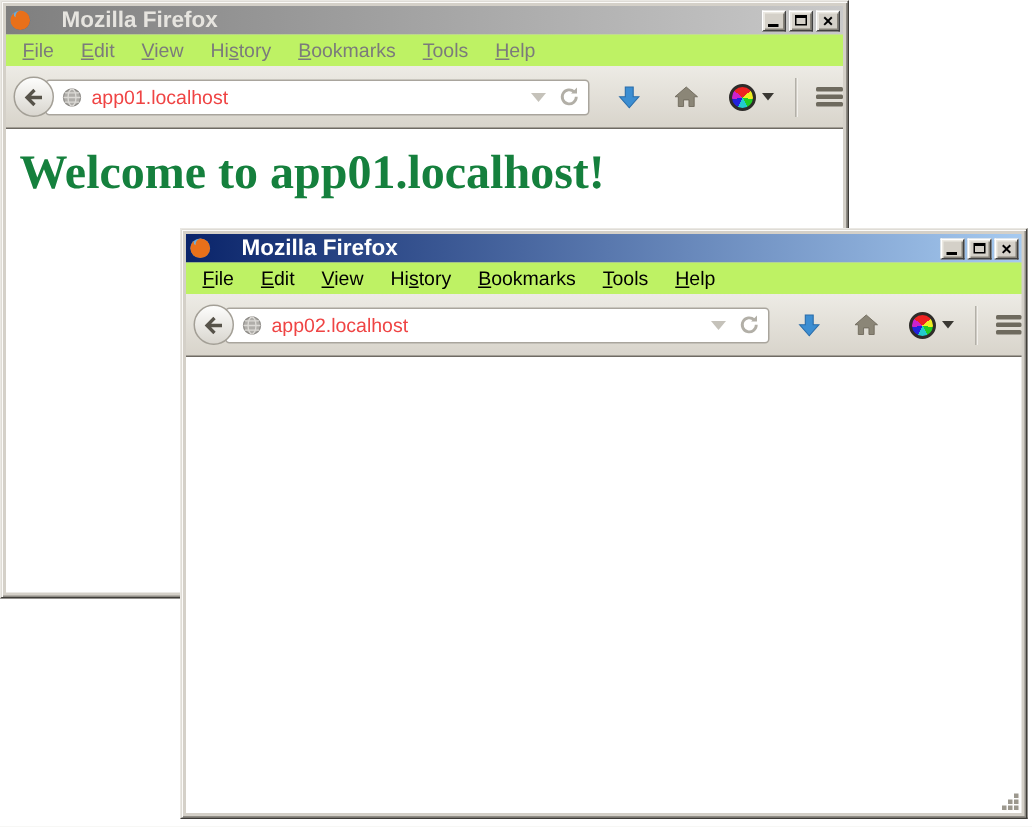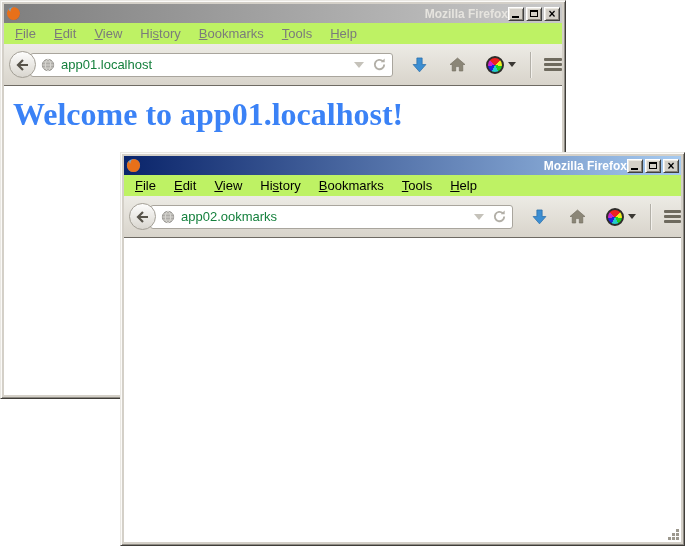--- a/index.html
+++ b/index.html
@@ -10,21 +10,21 @@
   .window{position:absolute;background:#d4d0c8;
           border:1px solid;border-color:#eae8e3 #3f3d39 #3f3d39 #eae8e3;
           box-shadow:inset 1px 1px 0 #fbfaf8, inset -1px -1px 0 #8f8c85;
           padding:3px;box-sizing:border-box;display:flex;flex-direction:column;}
   .window.back{left:0;top:0;width:566px;height:399px;z-index:1;}
   .window.front{left:120px;top:152px;width:565px;height:394px;z-index:2;}
 
   .titlebar{height:19px;flex:0 0 19px;display:flex;align-items:center;padding:0 2px 0 2px;}
   .titlebar.active{background:linear-gradient(to right,#0a246a,#a6caf0);}
   .titlebar.inactive{background:linear-gradient(to right,#7f7f7f,#c9c9c9);}
-  .title-text{font-weight:bold;font-size:12px;margin-left:0;flex:1;white-space:nowrap;text-align:right;}
+  .title-text{font-weight:bold;font-size:15px;margin-left:20px;flex:1;white-space:nowrap;}
   .titlebar.active .title-text{color:#ffffff;}
   .titlebar.inactive .title-text{color:#e6e4df;text-shadow:none;}
   .fx-logo{width:15px;height:15px;flex:0 0 15px;}
 
   .win-buttons{display:flex;gap:2px;}
   .win-btn{width:16px;height:14px;background:#d4d0c8;border:1px solid;
            border-color:#ffffff #404040 #404040 #ffffff;
            box-shadow:inset 1px 1px 0 #ece9e2, inset -1px -1px 0 #87837a;
            display:flex;align-items:center;justify-content:center;box-sizing:border-box;
            position:relative;}
@@ -40,36 +40,36 @@
 
   .toolbar{height:42px;flex:0 0 42px;background:linear-gradient(#edebe5,#d8d4cb);
            border-bottom:1px solid #6e6a63;display:flex;align-items:center;
            padding:0 0 0 5px;box-sizing:border-box;}
   .back-circle{width:27px;height:27px;border-radius:50%;flex:0 0 27px;
                background:linear-gradient(#fdfdfc,#d9d6cf);border:1px solid #a39f96;
                display:flex;align-items:center;justify-content:center;z-index:2;box-sizing:border-box;}
   .urlbar{height:24px;width:363px;flex:0 0 363px;margin-left:-6px;background:#fff;
           border:1px solid #a9a59d;border-radius:3px;display:flex;align-items:center;
           padding:0 5px 0 10px;box-sizing:border-box;z-index:1;}
-  .url-text{font-size:13px;color:#15803d;flex:1;margin-left:6px;white-space:nowrap;overflow:hidden;}
+  .url-text{font-size:13px;color:#ef4444;flex:1;margin-left:6px;white-space:nowrap;overflow:hidden;}
   .dropmarker{width:0;height:0;border-left:5px solid transparent;border-right:5px solid transparent;
               border-top:6px solid #c5c2ba;margin-right:8px;}
   .tb-sep{width:1px;height:26px;background:#b3b0a8;box-shadow:1px 0 0 #f2f0ec;margin-left:14px;}
   .hamburger{width:18px;height:3px;background:#6e6a5e;border-radius:1px;margin-left:13px;
              box-shadow:0 5px 0 #6e6a5e, 0 10px 0 #6e6a5e;margin-top:-10px;}
   .colorwheel{width:14px;height:14px;border-radius:50%;border:2px solid #2e2c2a;
               background:conic-gradient(#e22 0 14%,#ee2 14% 28%,#2c2 28% 42%,#2cc 42% 57%,#22d 57% 72%,#c2c 72% 86%,#e22 86% 100%);
               box-sizing:content-box;}
   .caret-down{width:0;height:0;border-left:4px solid transparent;border-right:4px solid transparent;
               border-top:5px solid #3a3833;margin-left:4px;}
   .iconwrap{display:flex;align-items:center;}
 
   .content{flex:1;background:#ffffff;position:relative;overflow:hidden;}
   .content h1{font-family:"Liberation Serif",serif;font-weight:bold;font-size:32px;
-              color:#3b82f6;margin:10px 0 0 9px;white-space:nowrap;}
+              color:#15803d;margin:10px 0 0 9px;white-space:nowrap;}
 
   .resize-grip{position:absolute;right:0;bottom:0;width:14px;height:14px;}
   .resize-grip span{position:absolute;width:3px;height:3px;background:#9c988e;
                     box-shadow:1px 1px 0 #fcfbf9;}
 </style>
 </head>
 <body>
 
 <svg width="0" height="0" style="position:absolute">
   <defs>
@@ -189,21 +189,21 @@
         <svg width="14" height="12" viewBox="0 0 14 12">
           <path d="M7 1 L2 6 L7 11 M2 6 H12" stroke="#57534a" stroke-width="2.2" fill="none"></path>
         </svg>
       </div>
       <div class="urlbar">
         <svg width="14" height="14" viewBox="0 0 16 16">
           <circle cx="8" cy="8" r="6.5" fill="#b0aeaa" stroke="#8d8b87" stroke-width="1"></circle>
           <ellipse cx="8" cy="8" rx="3" ry="6.5" fill="none" stroke="#dcdad6" stroke-width="1"></ellipse>
           <path d="M1.5 8 H14.5 M2.5 4.5 H13.5 M2.5 11.5 H13.5" stroke="#dcdad6" stroke-width="1" fill="none"></path>
         </svg>
-        <span class="url-text">app02.ookmarks</span>
+        <span class="url-text">app02.localhost</span>
         <span class="dropmarker"></span>
         <svg width="15" height="15" viewBox="0 0 16 16">
           <path d="M13 8 a5 5 0 1 1 -1.5 -3.5" stroke="#b2afa7" stroke-width="2" fill="none"></path>
           <path d="M13.5 1.5 v4.2 h-4.2 z" fill="#b2afa7"></path>
         </svg>
       </div>
       <div class="iconwrap" style="margin-left:19px">
         <svg width="15" height="16" viewBox="0 0 16 17">
           <path d="M5.2 1 h5.6 v7 h4 L8 15.8 1.2 8 h4 z" fill="#3c8ed2" stroke="#2a6daa" stroke-width="0.8"></path>
         </svg>

